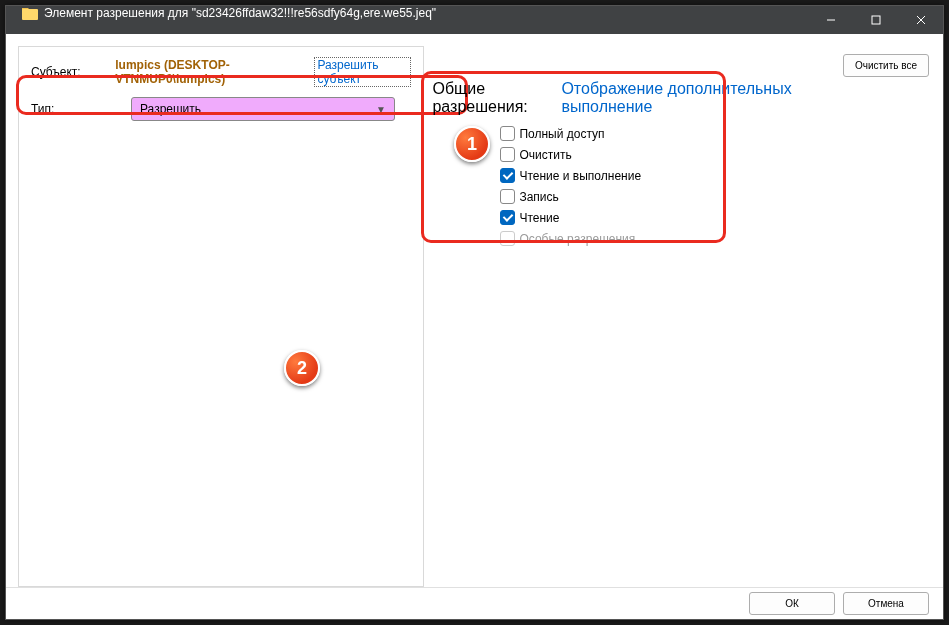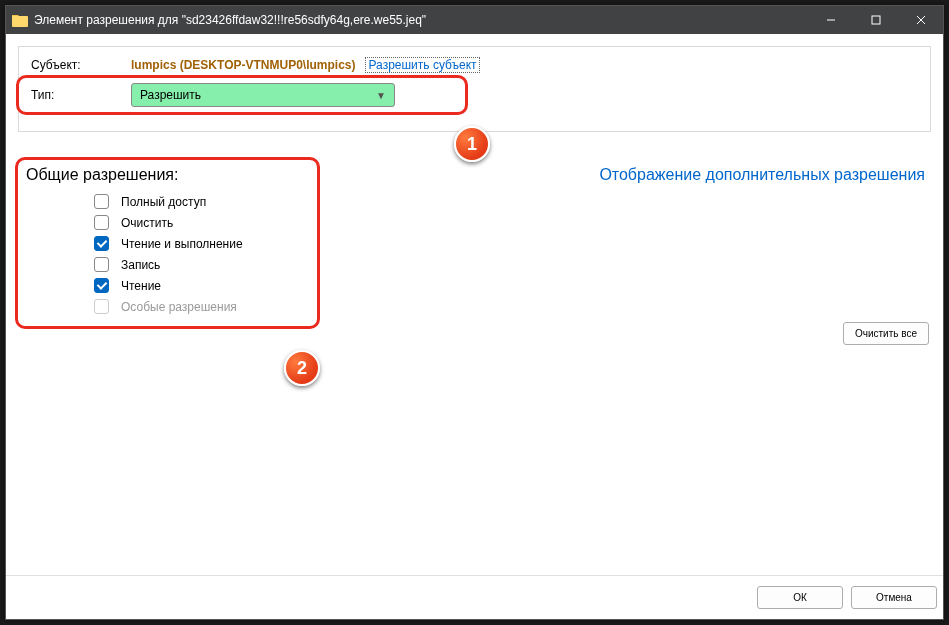--- a/index.html
+++ b/index.html
@@ -3,76 +3,76 @@
   <meta charset="utf-8">
   <style>
     * { margin: 0; padding: 0; box-sizing: border-box; font-family: "Segoe UI", Tahoma, sans-serif; }
     body { background: #1a1a1a; width: 949px; height: 625px; overflow: hidden; position: relative; }
     .window {
       position: absolute; top: 5px; left: 5px; width: 939px; height: 615px;
       background: #fff; border: 1px solid #555; display: flex; flex-direction: column;
       box-shadow: 0 0 6px rgba(0,0,0,0.5);
     }
     .titlebar {
-      height: 28px; background: #404244; color: #fff; display: flex; align-items: center;
-      font-size: 12px; padding-left: 6px;
+      height: 28px; background: #404244; color: #fff; display: flex; 
+      font-size: 12px; padding-left: 16px;
     }
     .titlebar .folder-icon { width: 16px; height: 14px; margin-right: 6px; }
     .folder-svg-body { fill: #ffd86b; }
     .folder-svg-tab { fill: #f0c14b; }
     .title-text { flex: 1; white-space: nowrap; overflow: hidden; }
     .win-controls { display: flex; height: 100%; }
     .win-btn { width: 45px; display: flex; align-items: center; justify-content: center; color: #fff; }
     .win-btn svg { width: 10px; height: 10px; stroke: #fff; stroke-width: 1; fill: none; }
-    .content { flex: 1; padding: 12px 12px 0 12px; display: flex; flex-direction: column; position: relative; }
+    .content { flex: 1; padding: 12px 12px 0 12px; display: flex; position: relative; }
     .header-box {
       border: 1px solid #d9d9d9; padding: 10px 12px 14px 12px; font-size: 12px; position: relative;
     }
     .row { display: flex; align-items: center; margin-bottom: 10px; }
     .row:last-child { margin-bottom: 0; }
     .lbl { width: 100px; color: #000; }
     .subject-val { color: #a16207; font-weight: bold; }
     .subject-link { color: #0066cc; margin-left: 10px; border: 1px dotted #666; padding: 0 2px; cursor: pointer; }
     .type-select {
       width: 264px; height: 24px; border: 1px solid #888; border-radius: 3px;
       display: flex; align-items: center; justify-content: space-between; padding: 0 8px;
-      font-size: 12px; background: #86efac; cursor: pointer;
+      font-size: 12px; background: #f0abfc; cursor: pointer;
     }
     .type-select .chev { font-size: 10px; color: #555; }
     .high-red-1 {
       position: absolute; border: 3px solid #ea2a1f; border-radius: 10px;
       left: -3px; top: 28px; width: 452px; height: 40px; pointer-events: none;
     }
     .perm-section { margin-top: 28px; position: relative; padding: 6px 0 0 8px; }
     .perm-header-row { display: flex; justify-content: space-between; font-size: 16px; padding-right: 6px; }
     .perm-title { color: #000; }
     .perm-link { color: #0066cc; cursor: pointer; }
     .perm-list { margin-top: 10px; margin-left: 68px; display: flex; flex-direction: column; gap: 6px; }
-    .perm-item { display: flex; align-items: center; gap: 12px; font-size: 12px; }
+    .perm-item { display: flex; align-items: center; gap: 4px; font-size: 12px; }
     .cb {
       width: 15px; height: 15px; border: 1px solid #888; border-radius: 3px;
       display: flex; align-items: center; justify-content: center; background: #fff; cursor: pointer;
       flex-shrink: 0;
     }
     .cb.checked { background: #0067c0; border-color: #0067c0; }
     .cb.checked::after { content: ""; display: block; width: 4px; height: 7px; border: solid #fff; border-width: 0 2px 2px 0; transform: rotate(45deg); margin-top: -2px; }
     .cb.disabled { border-color: #ccc; cursor: default; }
     .perm-item.disabled { color: #9a9a9a; }
     .high-red-2 {
       position: absolute; border: 3px solid #ea2a1f; border-radius: 10px;
       left: -3px; top: -3px; width: 305px; height: 172px; pointer-events: none;
     }
     .clear-btn-row { display: flex; justify-content: flex-end; margin-top: 8px; padding-right: 2px; }
     .btn {
       min-width: 86px; height: 23px; border: 1px solid #adadad; background: #fdfdfd;
       font-size: 10px; border-radius: 3px; cursor: pointer; padding: 0 10px;
     }
     .footer {
-      height: 44px; border-top: 1px solid #e0e0e0; display: flex; align-items: center;
-      justify-content: flex-end; gap: 8px; padding-right: 6px; background: #fff;
+      height: 32px; border-top: 1px solid #e0e0e0; display: flex; align-items: center;
+      justify-content: flex-end; gap: 8px; padding-right: 14px; background: #fff;
     }
     
     .callout {
       position: absolute; width: 36px; height: 36px; border-radius: 50%;
       background: radial-gradient(circle at 30% 30%, #ff7a3d, #e43a16 70%);
       border: 2px solid #fff; box-shadow: 0 2px 4px rgba(0,0,0,0.5);
       color: #fff; font-weight: bold; font-size: 18px; display: flex;
       align-items: center; justify-content: center; pointer-events: none; z-index: 50;
     }
   </style>
@@ -121,21 +121,21 @@
           <span>Разрешить</span>
           <span class="chev">▼</span>
         </div>
       </div>
       <div class="high-red-1"></div>
     </div>
 
     <div class="perm-section">
       <div class="perm-header-row">
         <span class="perm-title">Общие разрешения:</span>
-        <span class="perm-link">Отображение дополнительных разрешения</span>
+        <span class="perm-link">Отображение дополнительных выполнение</span>
       </div>
       <div class="perm-list" id="perm-list">
           <div class="perm-item">
             <span class="cb"></span>
             <span>Полный доступ</span>
           </div>
           <div class="perm-item">
             <span class="cb"></span>
             <span>Очистить</span>
           </div>

